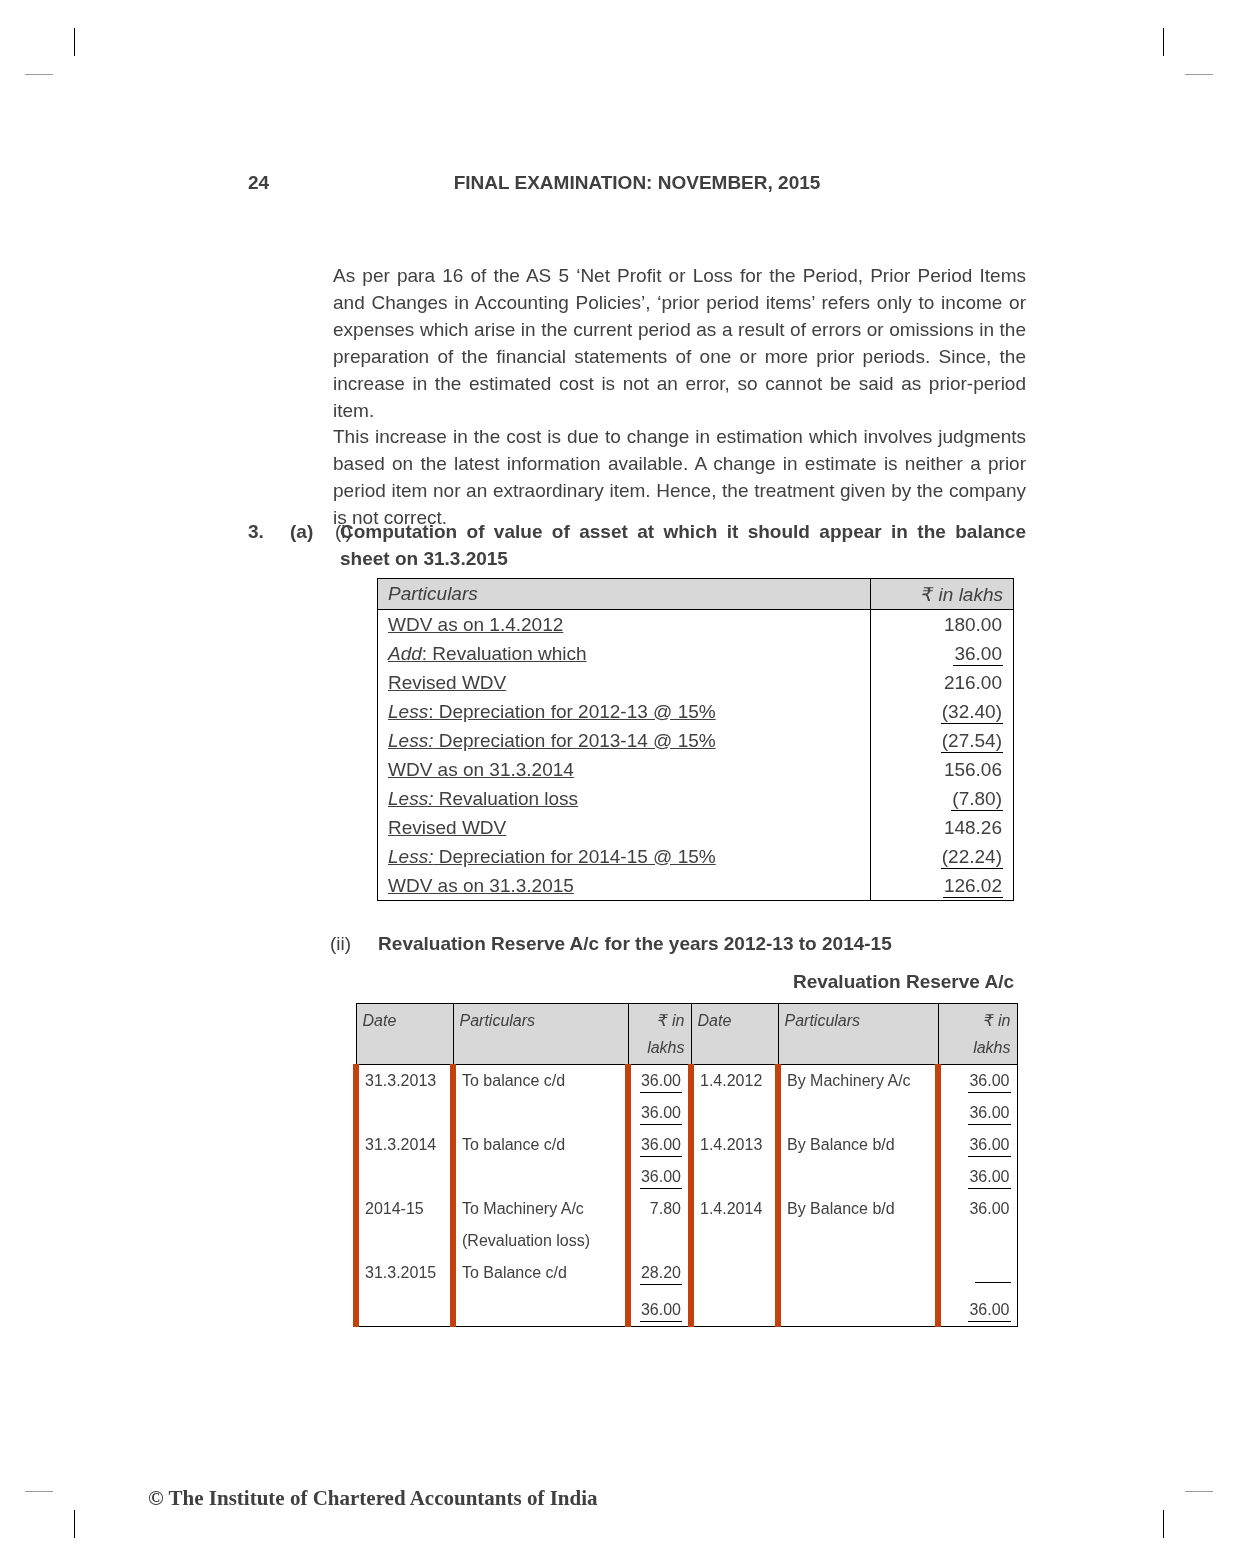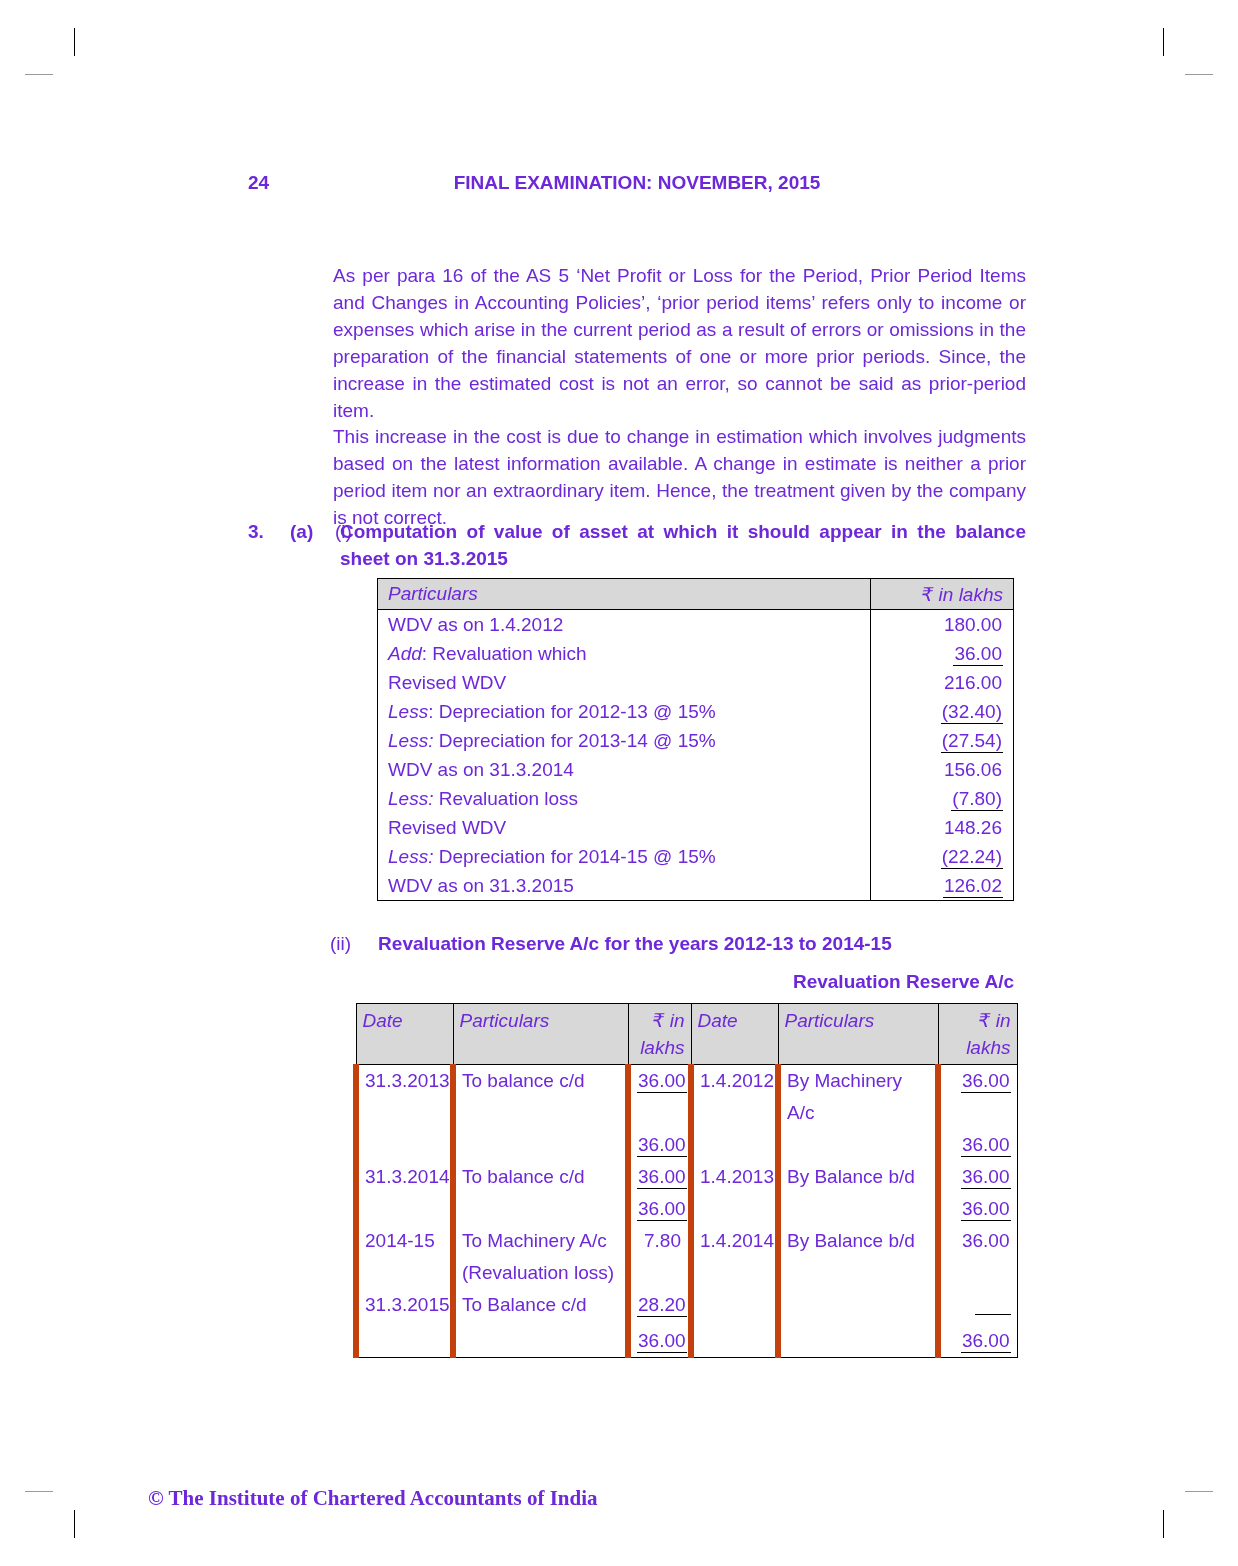--- a/index.html
+++ b/index.html
@@ -1,17 +1,17 @@
 <!DOCTYPE html>
 <html><head>
 <meta charset="utf-8">
 <style>
   html,body{margin:0;padding:0;background:#ffffff;}
   .page{position:relative;width:1238px;height:1566px;background:#ffffff;
-        font-family:"Liberation Sans","DejaVu Sans",sans-serif;color:#6d28d9;overflow:hidden;}
+        font-family:"Liberation Sans","DejaVu Sans",sans-serif;color:#404040;overflow:hidden;}
 
   
   .mark{position:absolute;background:#000;}
   .mark.gray{background:#9a9a9a;}
 
   
   .hdr{position:absolute;top:172px;left:248px;width:778px;font-size:19px;font-weight:bold;}
   .hdr .num{position:absolute;left:0;top:0;}
   .hdr .title{text-align:center;}
 
@@ -26,34 +26,34 @@
   .qpart{position:absolute;left:42px;top:0;font-weight:bold;}
   .qitem{position:absolute;left:87px;top:0;}
   .qhead{margin-left:92px;font-weight:bold;text-align:justify;}
 
   
   table{border-collapse:collapse;}
   .t1{position:absolute;top:578px;left:377px;width:637px;font-size:19px;border:1.5px solid #000;}
   .t1 th{background:#d8d8d8;font-style:italic;font-weight:normal;text-align:left;
          border:1px solid #000;padding:3px 10px;height:24px;}
   .t1 th.valh{text-align:right;}
-  .t1 td{border-left:1px solid #000;border-right:1px solid #000;padding:0 10px;height:29px;}
+  .t1 td{border-left:1px solid #000;border-right:1px solid #000;padding:0 10px;height:29px;text-decoration:underline;}
   .t1 td.val{text-align:right;}
   .it{font-style:italic;}
   .amt{display:inline-block;line-height:23px;padding:0 1px;}
   .u{border-bottom:1px solid #000;}
 
   
   .q2line{position:absolute;top:933px;left:330px;font-size:19px;}
   .q2line .h{font-weight:bold;margin-left:27px;}
   .acct-title{position:absolute;top:971px;left:353px;width:661px;text-align:right;
               font-weight:bold;font-size:19px;}
 
   
-  .t2{position:absolute;top:1003px;left:353px;width:661px;font-size:19px;table-layout:fixed;border:1.5px solid #000;}
+  .t2{position:absolute;top:1003px;left:353px;width:661px;font-size:16px;table-layout:fixed;border:1.5px solid #000;}
   .t2 th{background:#d8d8d8;font-style:italic;font-weight:normal;text-align:left;vertical-align:top;
          border:1px solid #000;padding:3px 6px;line-height:27px;}
   .t2 th.amth{text-align:right;}
   .t2 td{border-left:6px solid #c2410c;border-right:1px solid #000;padding:0 6px;
          line-height:32px;vertical-align:top;white-space:pre-line;}
   .t2 td.amtc{text-align:right;}
   .blankline{display:inline-block;width:36px;height:25px;border-bottom:1px solid #000;}
 
   
   .footer{position:absolute;top:1486px;left:148px;font-family:"Liberation Serif","DejaVu Serif",serif;

